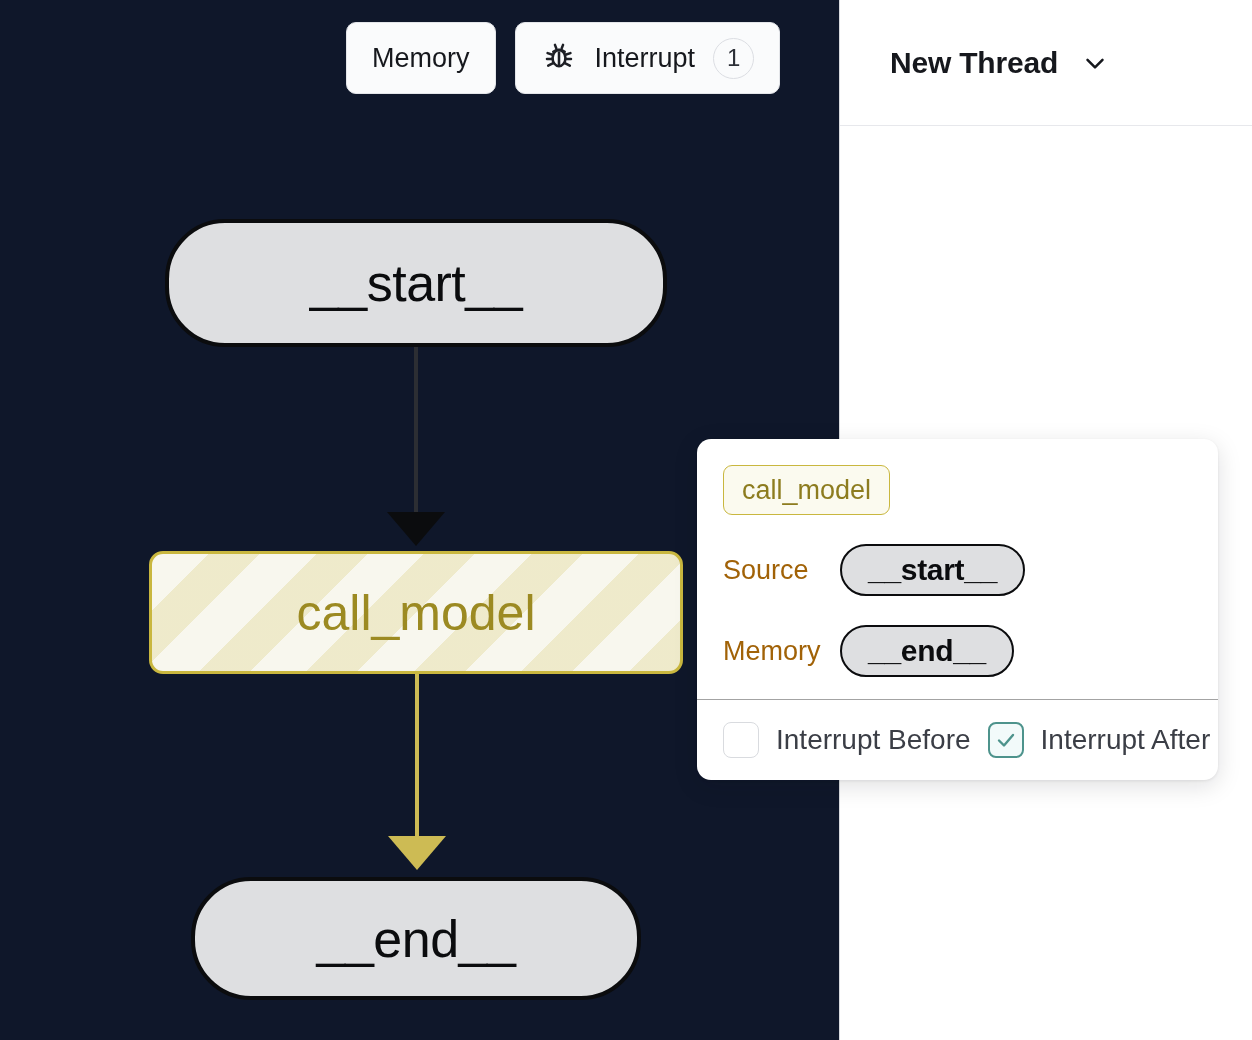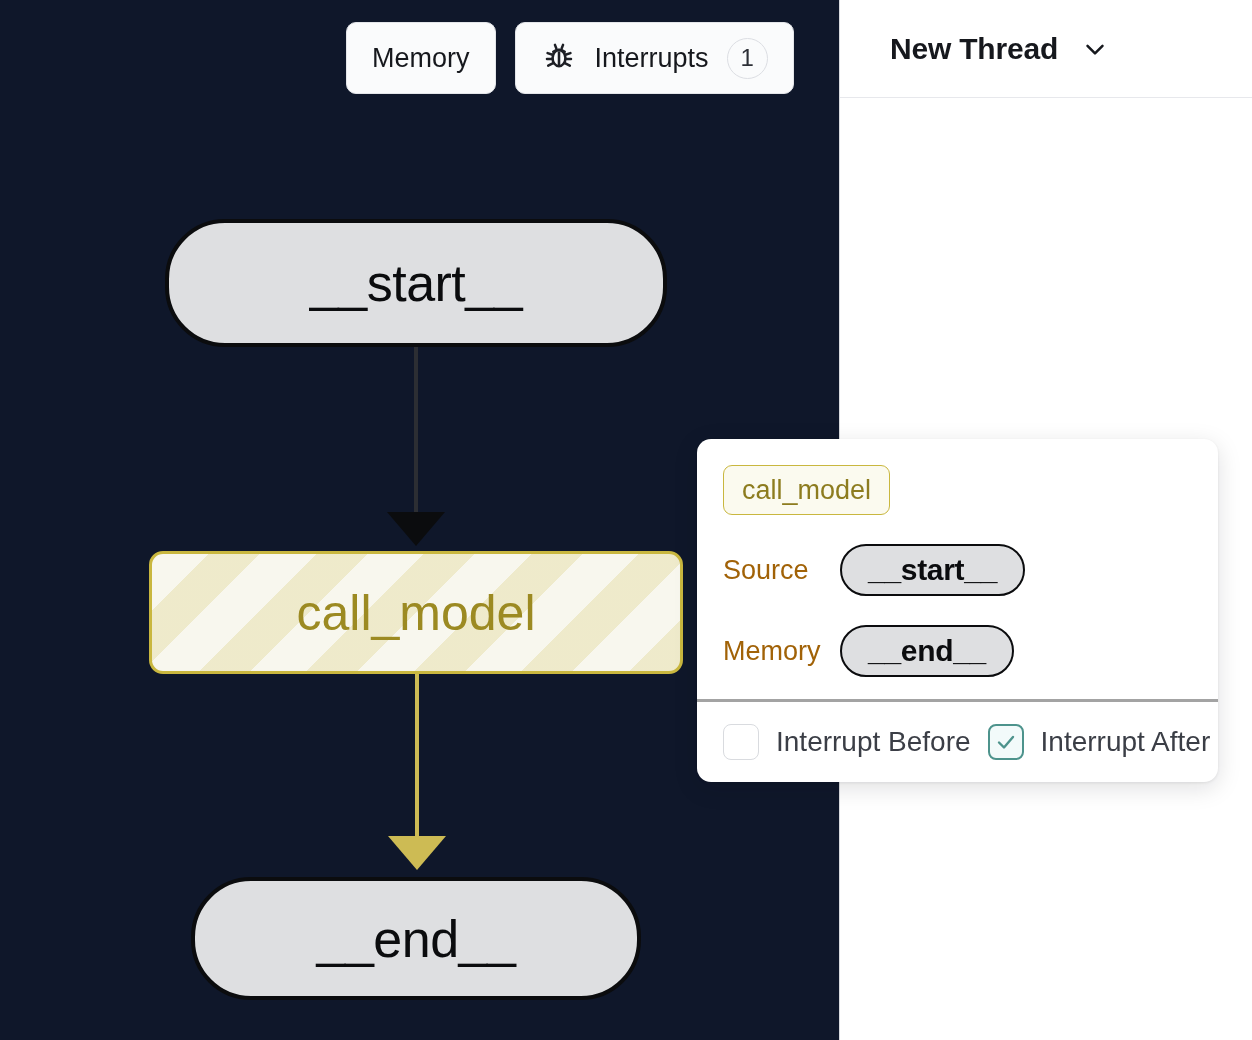--- a/index.html
+++ b/index.html
@@ -215,21 +215,21 @@
     border-radius: 40px;
     color: #0b0c0e;
     font-size: 30px;
     font-weight: bold;
     height: 52px;
     padding: 0 26px;
     box-sizing: border-box;
     letter-spacing: -0.3px;
   }
   .popover-footer {
-    border-top: 3px solid #a3a3a3;
+    border-top: 1px solid #a3a3a3;
     padding: 22px 26px;
     display: flex;
     align-items: center;
     gap: 17px;
   }
   .chk-item {
     display: flex;
     align-items: center;
     gap: 17px;
     cursor: pointer;
@@ -252,21 +252,21 @@
   }
   .chk-text {
     font-size: 28px;
     color: #3b3e46;
     white-space: nowrap;
   }
 
   
   .thread-header {
     position: relative;
-    height: 98px;
+    height: 126px;
     border-bottom: 1px solid #e7e8ec;
     display: flex;
     align-items: center;
     padding-left: 50px;
     box-sizing: border-box;
   }
   .thread-title {
     font-size: 30px;
     font-weight: bold;
     color: #16181d;
@@ -299,21 +299,21 @@
             <path d="M13.8 6.9 L14.7 4.6"></path>
             <path d="M12 9.6 L12 17.6"></path>
             <path d="M7.7 11.2 L4.4 10.1"></path>
             <path d="M16.3 11.2 L19.6 10.1"></path>
             <path d="M7.6 14 L4.0 14"></path>
             <path d="M16.4 14 L20.0 14"></path>
             <path d="M8.1 16.7 L4.8 18.4"></path>
             <path d="M15.9 16.7 L19.2 18.4"></path>
           </svg>
         </span>
-        <span>Interrupts</span>
+        <span>Interrupt</span>
         <span class="count-badge">1</span>
       </div>
     </div>
 
     <div class="graph-canvas">
 
       <div class="node node-terminal node-start">
         <span class="node-label">__start__</span>
       </div>
 

